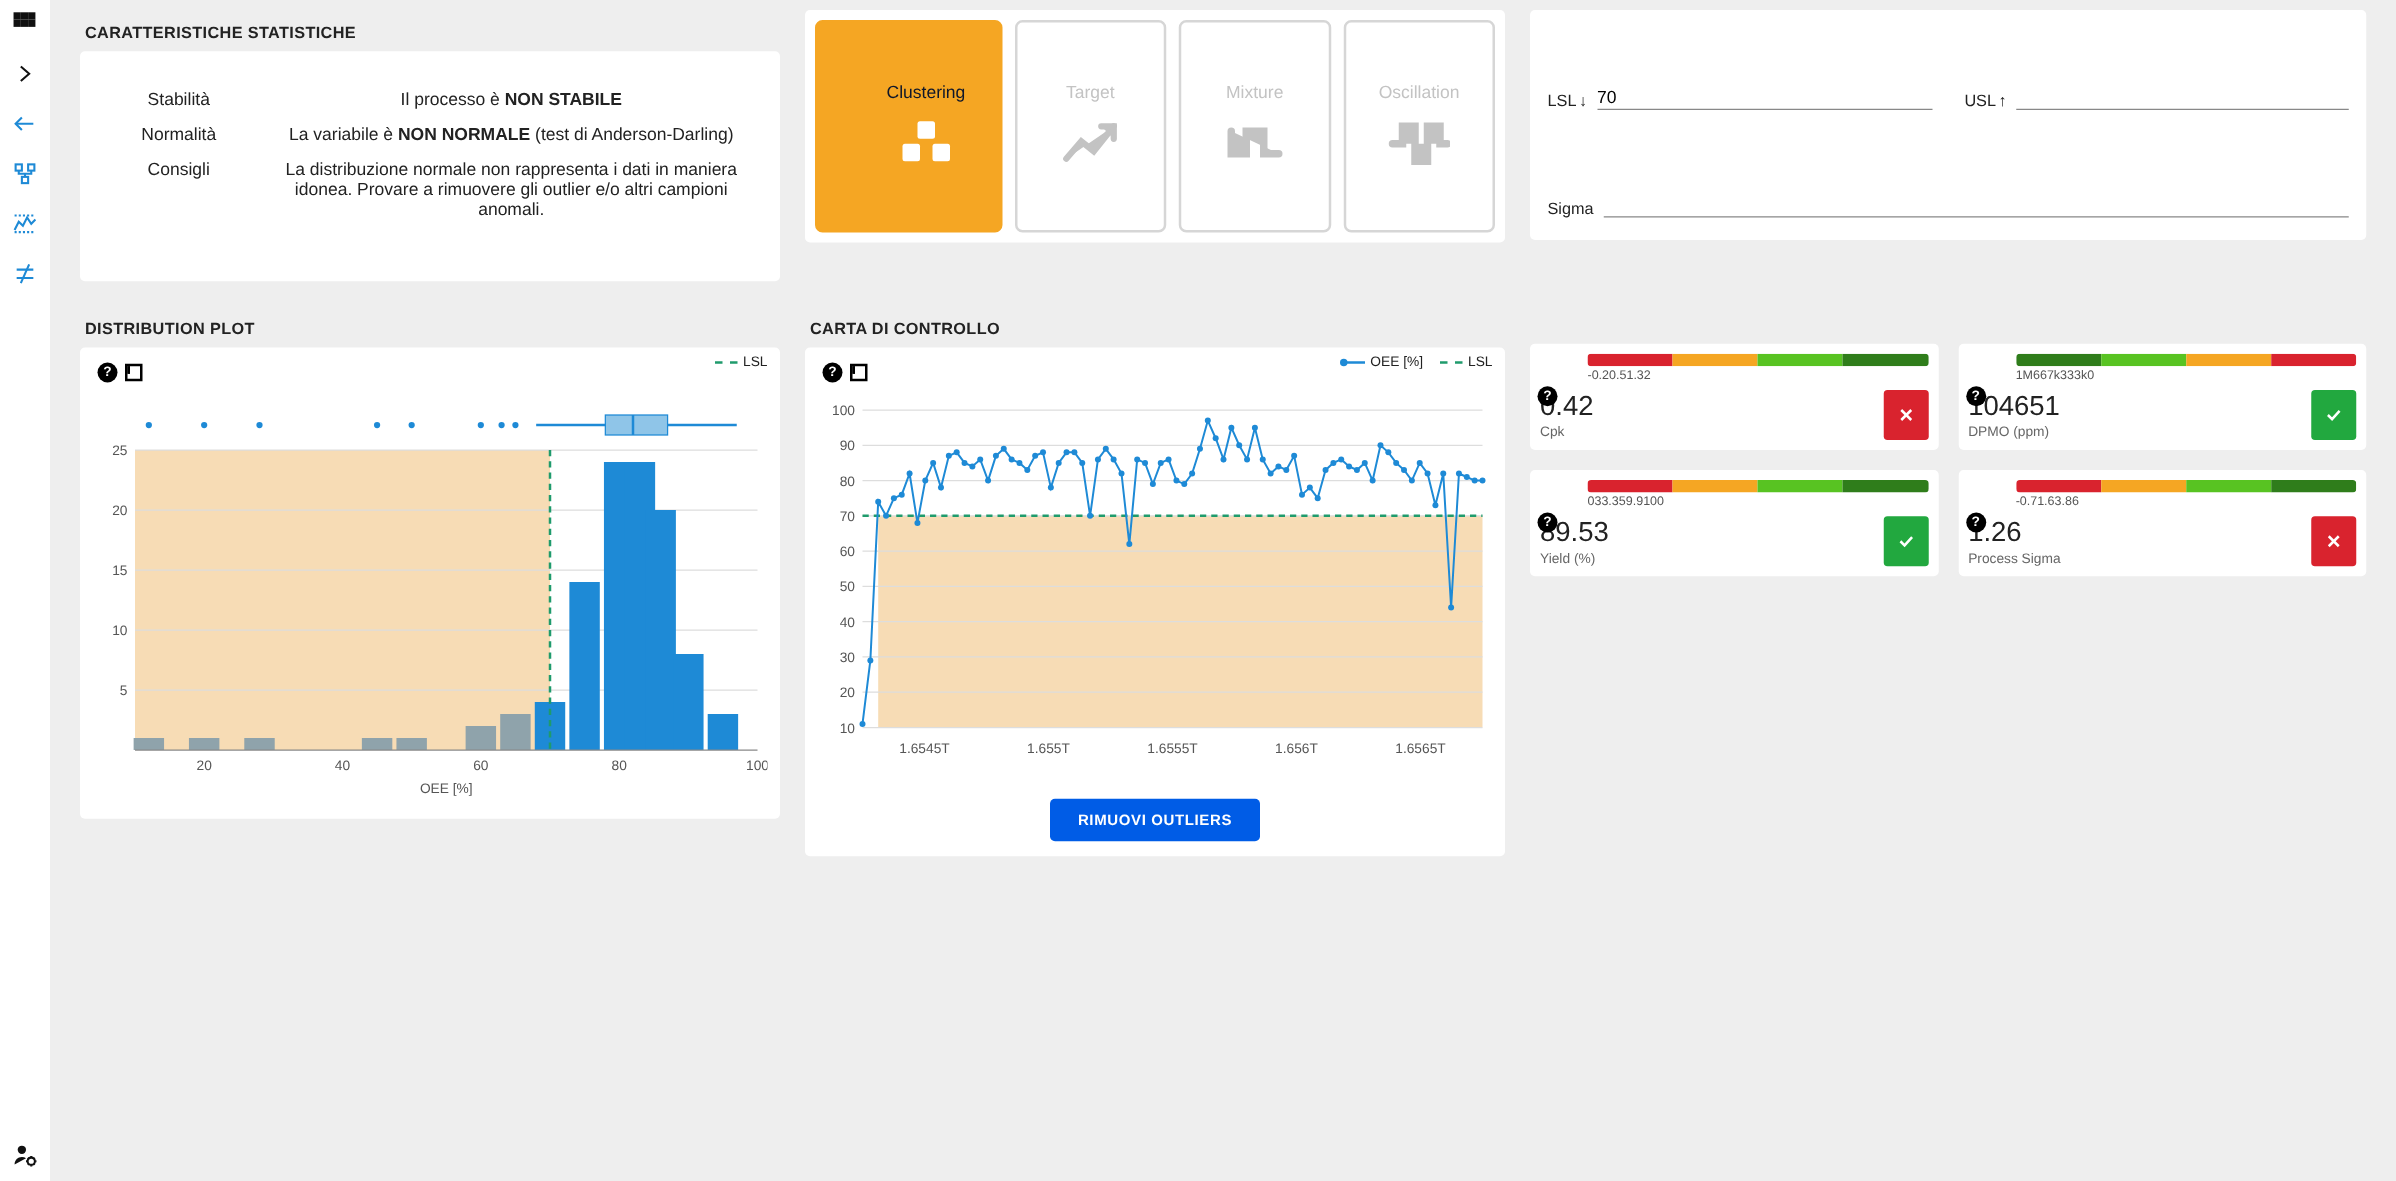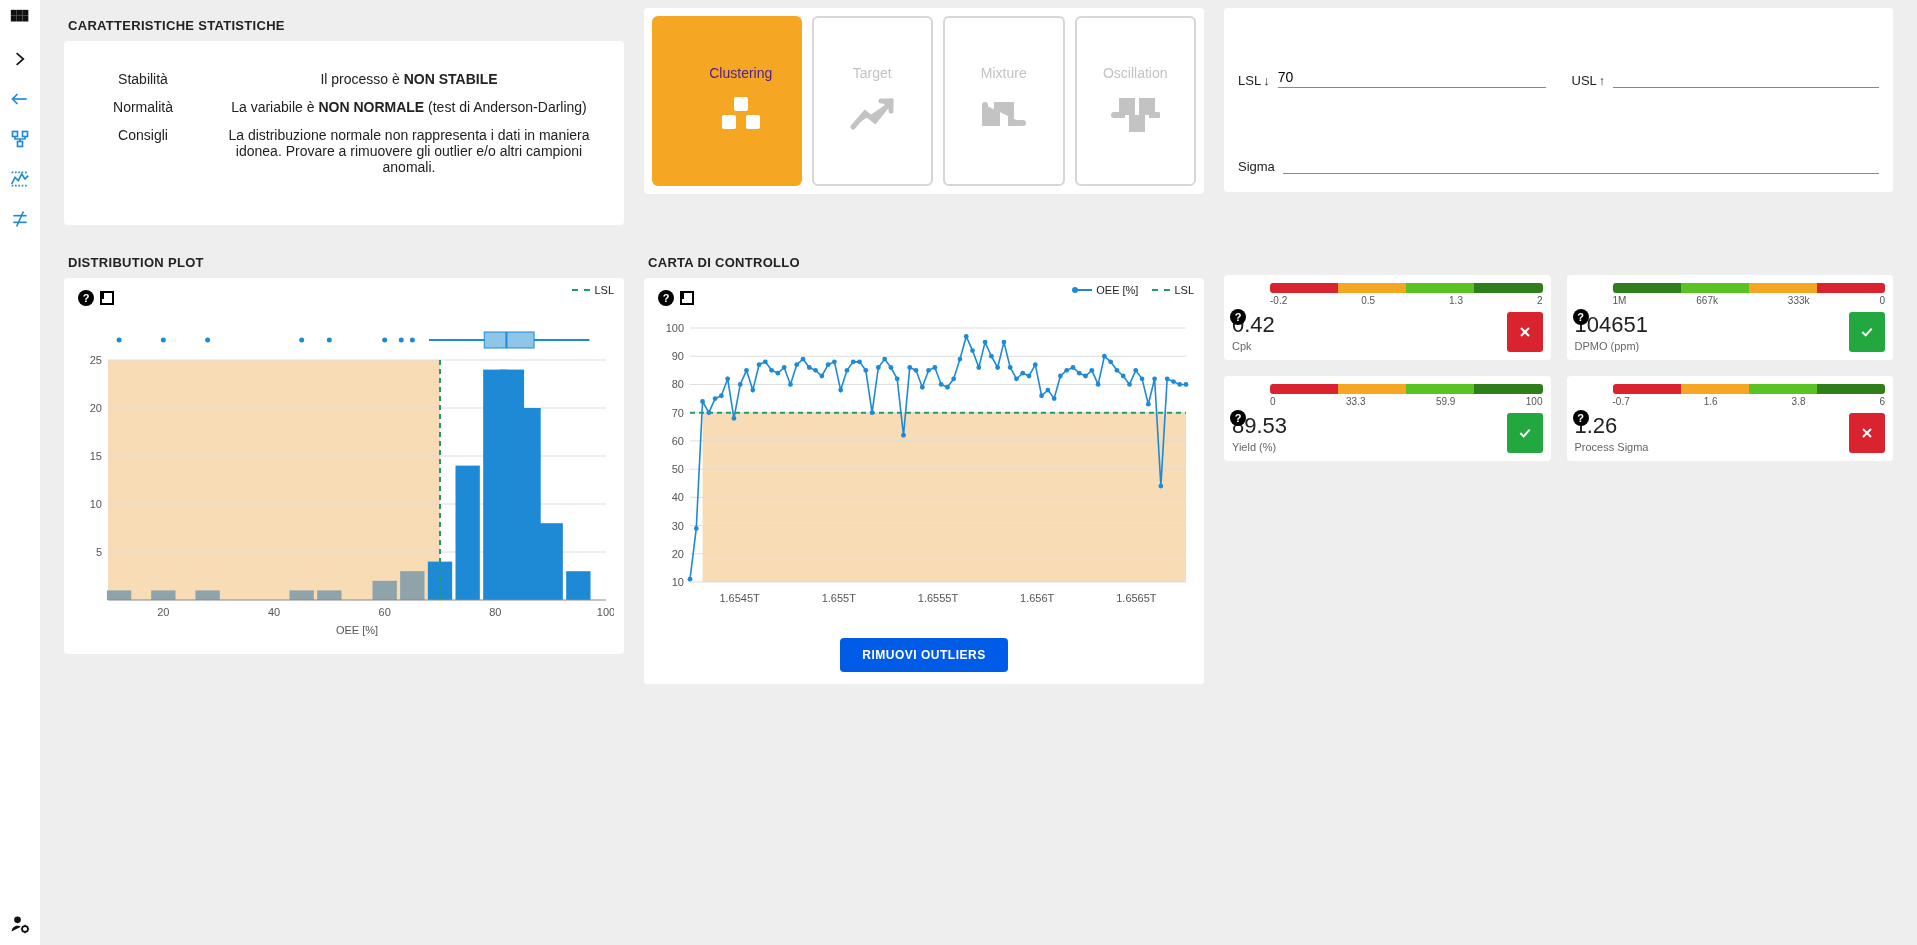--- a/index.html
+++ b/index.html
@@ -30,21 +30,21 @@
   
   .stat-card { padding:18px 14px; }
   .stat-row { display:flex; margin:12px 0; font-size:14px; }
   .stat-label { width:130px; text-align:center; font-weight:400; }
   .stat-val { flex:1; text-align:center; }
   .stat-val b{font-weight:700;}
 
   
   .causes { display:flex; gap:10px; padding:8px; }
   .cause { flex:1; height:170px; border:2px solid #d6d6d6; border-radius:6px; display:flex; flex-direction:column; align-items:center; justify-content:center; color:#c3c3c3; font-size:14px; font-weight:500; gap:10px; cursor:pointer;}
-  .cause.active { background:#f5a623; border-color:#f5a623; color:#4c1d95;padding-left:28px;}
+  .cause.active { background:#f5a623; border-color:#f5a623; color:#0f172a;padding-left:28px;}
   .cause svg{width:50px;height:46px;}
   .cause.active svg{stroke:#fff;fill:#fff;}
   .cause:not(.active) svg{stroke:#c3c3c3;fill:#c3c3c3;}
 
   
   .spec { padding:18px 14px; display:grid; grid-template-columns:1fr 1fr; gap:24px 26px; align-items:end;}
   .field {display:flex; flex-direction:row; align-items:flex-end; gap:8px;}
   .field label{font-size:13px; font-weight:400; display:flex; align-items:center; gap:2px; white-space:nowrap;}
   .field input{border:none; border-bottom:1px solid #888; width:100%; font-size:14px; padding:2px 0; outline:none; background:transparent;}
 
@@ -62,21 +62,21 @@
   .osw::before{content:"";width:6px;height:6px;border-radius:50%;background:#1e8ad6;margin-left:-2px;}
 
   .btn{background:#005ce6;color:#fff;font-size:12px;font-weight:700;letter-spacing:0.5px;padding:10px 22px;border-radius:4px;border:none;cursor:pointer;margin:24px auto 2px;display:block;}
 
   
   .kpi-stack{display:grid;grid-template-columns:1fr 1fr;gap:16px;}
   .kpi{background:#fff;border-radius:4px;padding:6px 8px 8px;position:relative;}
   .kpi .q{position:absolute;left:6px;top:34px;width:16px;height:16px;border-radius:50%;background:#000;color:#fff;font-size:11px;font-weight:700;display:flex;align-items:center;justify-content:center;cursor:pointer;}
   .scale{display:flex;height:10px;border-radius:3px;overflow:hidden;margin:2px 0 2px 38px;}
   .scale div{flex:1;}
-  .scale-lbls{display:flex;justify-content:space-between;font-size:10px;color:#555;margin:0 0 6px 38px;}
+  .scale-lbls{display:flex;justify-content:flex-start;font-size:10px;color:#555;margin:0 0 6px 38px;}
   .kpi-body{display:flex;gap:6px;align-items:stretch;margin-top:4px;}
   .kpi-main{flex:1;}
   .kpi-val{font-size:22px;color:#222;}
   .kpi-name{font-size:11px;color:#666;margin-top:2px;}
   .kpi-flag{width:36px;border-radius:3px;display:flex;align-items:center;justify-content:center;}
   .kpi-flag.ok{background:#22a83f;}
   .kpi-flag.bad{background:#d9232e;}
   .kpi-flag svg{width:16px;height:16px;stroke:#fff;fill:none;stroke-width:3;}
 </style>
 </head>

